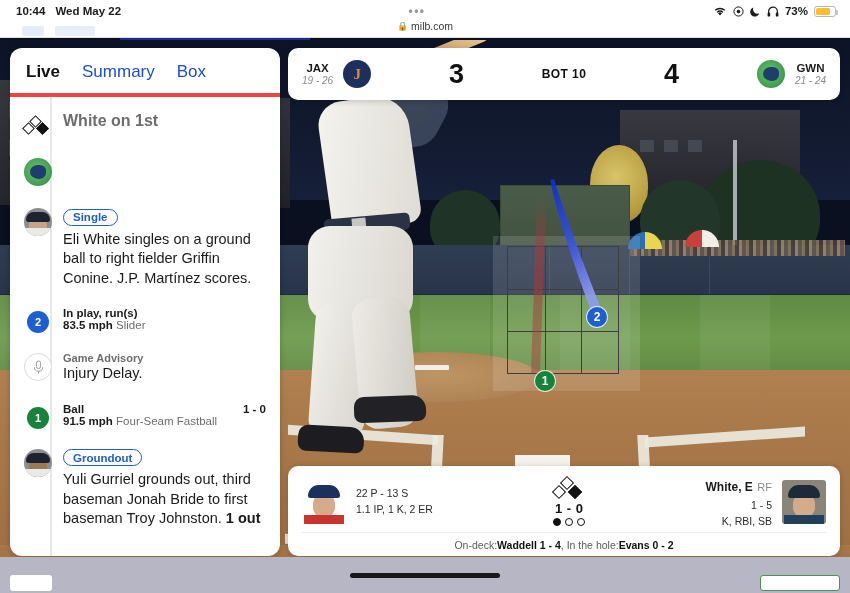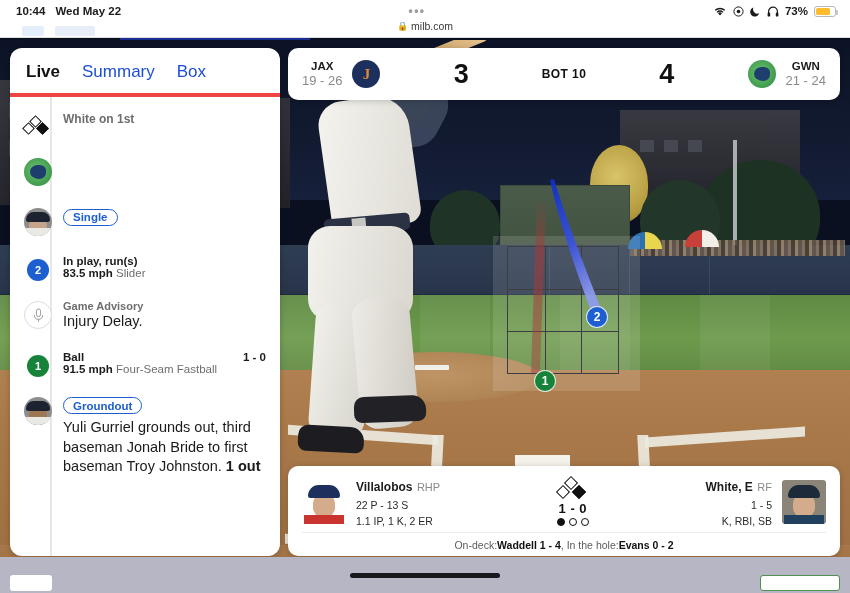--- a/index.html
+++ b/index.html
@@ -310,33 +310,33 @@
     border-radius:11px; padding:1.5px 9px; font-size:11.5px; font-weight:bold;
     margin-bottom:4px;
   }
   .score-line{ font-size:14.5px; color:#1b1b1b; padding-top:4px;}
   .score-line b{font-weight:bold;}
   .pitch-head{ display:flex; justify-content:space-between; align-items:baseline;}
   .pitch-title{ font-size:11.5px; font-weight:bold; color:#1b1b1b;}
   .pitch-count{ font-size:11.5px; font-weight:bold; color:#1b1b1b;}
   .pitch-sub{ font-size:11.5px; color:#6d6d6d;}
   .pitch-sub b{ color:#1b1b1b; }
-  .onbase-text{ font-size:12px; color:#6d6d6d; font-weight:bold;}
+  .onbase-text{ font-size:16px; color:#6d6d6d; font-weight:bold;}
 
   
   .score-card{
     position:absolute; left:288px; top:48px; width:552px; height:52px;
     background:#fff; border-radius:10px; z-index:25;
     box-shadow: 0 1px 6px rgba(0,0,0,.2);
     display:flex; align-items:center; padding: 0 14px;
   }
   .team{ display:flex; align-items:center; gap:10px; }
   .team-txt{ text-align:center; line-height:1.25;}
   .team-abbr{ font-size:11.5px; font-weight:bold; color:#1b1b1b;}
-  .team-rec{ font-size:13px; color:#8a8a8a;}
+  .team-rec{ font-size:10px; color:#8a8a8a;font-style:italic;}
   .tlogo{ width:28px; height:28px; border-radius:50%; position:relative;}
   .tlogo-jax{ background:#1d2f5c; }
   .tlogo-jax::after{
     content:"J"; position:absolute; inset:0; display:flex;
     align-items:center; justify-content:center; color:#e08a32;
     font-size:15px; font-weight:bold; font-family:"Liberation Serif", serif;
   }
   .tlogo-gwn{ background: radial-gradient(circle at 45% 45%, #6ec46e, #3f9b4e 70%, #2f7d3c); }
   .tlogo-gwn::after{
     content:""; position:absolute; left:6px; top:7px; width:16px; height:14px;
@@ -600,20 +600,21 @@
       <div class="row" style="padding-top:14px;">
         <div class="bullet">
           <div class="avatar">
             <div class="av-face"></div>
               <div class="av-cap"></div>
               <div class="av-jersey"></div>
           </div>
         </div>
         <div class="content">
           <span class="chip">Single</span>
+          <div class="evt-text">Eli White singles on a ground ball to right fielder Griffin Conine. J.P. Martínez scores.</div>
         </div>
       </div>
 
       <div class="row" style="padding-top:12px;">
         <div class="bullet">
           <div class="pbadge pb-blue">2</div>
         </div>
         <div class="content">
           <div class="pitch-head">
             <span class="pitch-title">In play, run(s)</span>
@@ -702,22 +703,20 @@
   </div>
 
   <div class="match-card">
     <div class="match-top">
       <div class="mhead mh-p">
         <div class="mh-face"></div>
           <div class="mh-cap"></div>
           <div class="mh-jersey"></div>
       </div>
       <div class="pit-info">
-        <div><span class="pit-name">Villalobos</span>
-          <span class="pit-pos">RHP</span></div>
         <div class="pit-stat">22 P - 13 S</div>
         <div class="pit-stat">1.1 IP, 1 K, 2 ER</div>
       </div>
       <div class="mid-col">
         <div class="mid-diamond">
           <div class="md b2"></div>
             <div class="md b3"></div>
             <div class="md b1 filled"></div>
         </div>
         <div class="mid-count">1 - 0</div>

